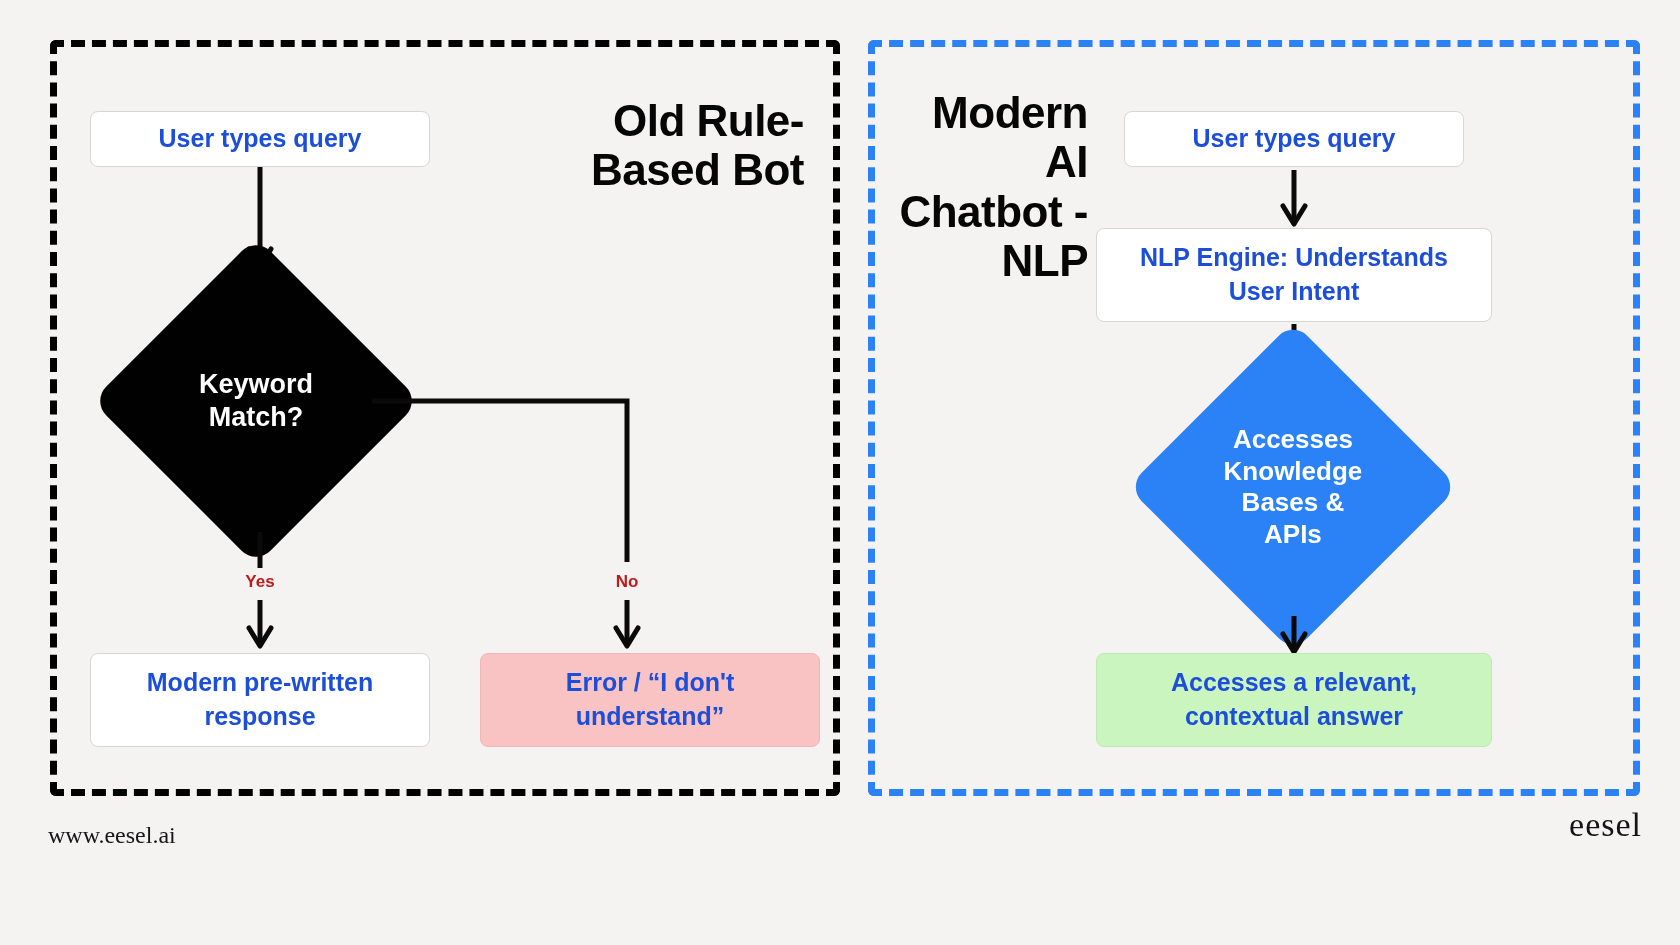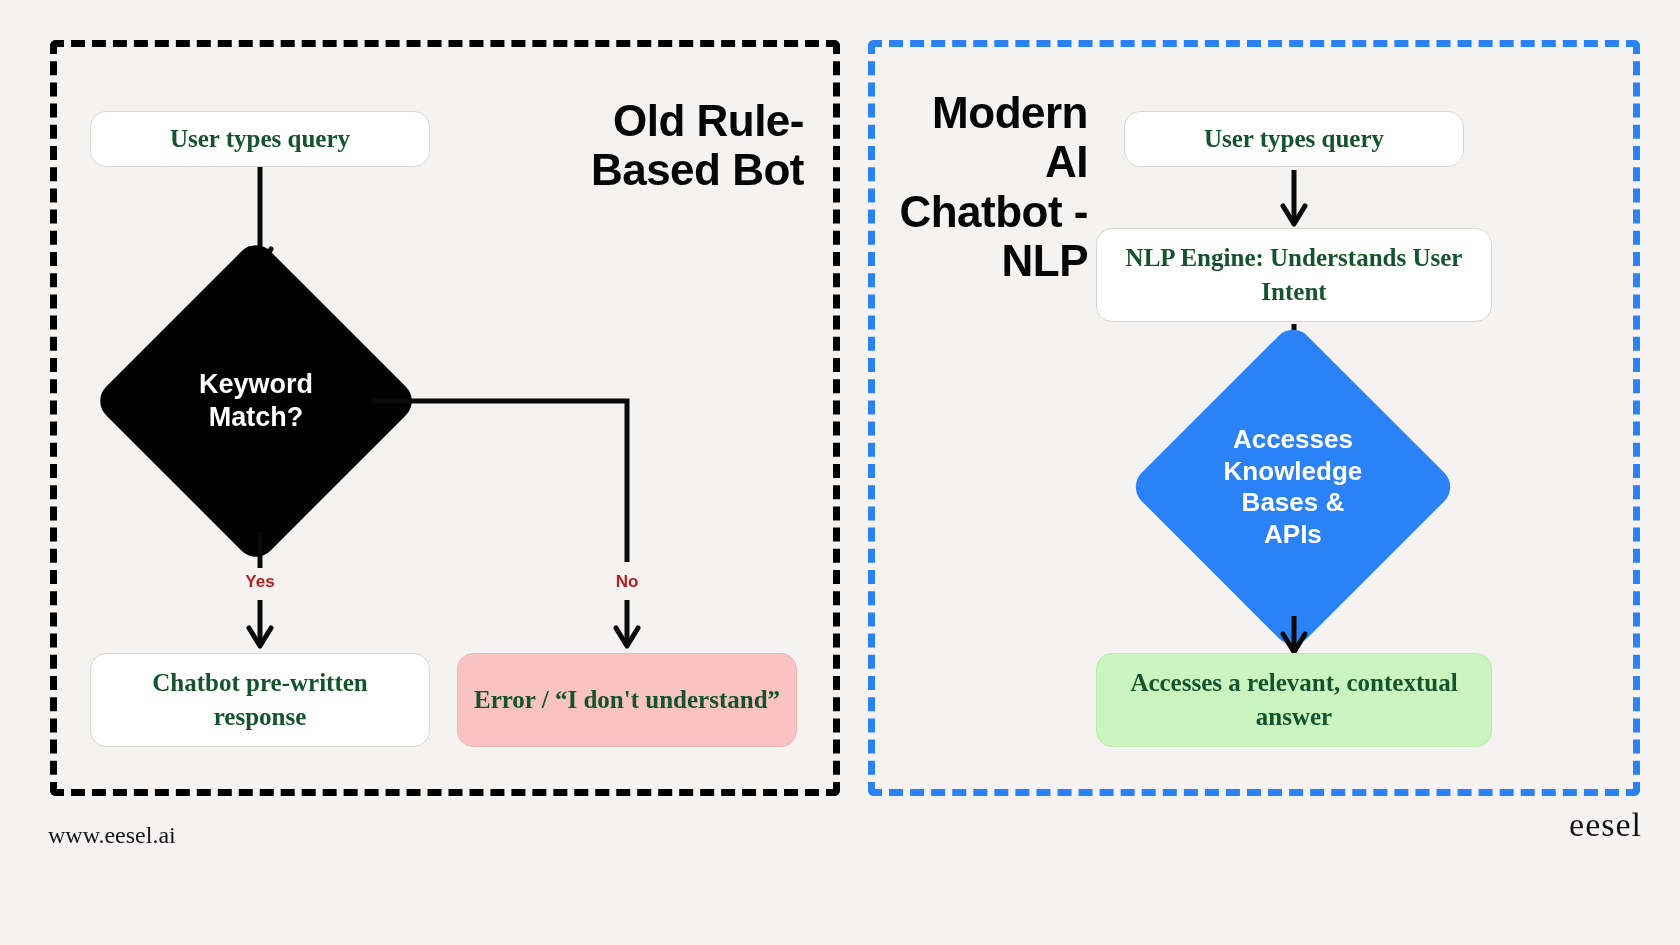--- a/index.html
+++ b/index.html
@@ -66,35 +66,35 @@
   }
 
   
   .node {
     position: absolute;
     box-sizing: border-box;
     display: flex;
     align-items: center;
     justify-content: center;
     text-align: center;
-    border-radius: 16px;
+    border-radius: 8px;
     font-weight: 700;
     font-size: 25px;
     line-height: 1.35;
-    color: #14532d;
+    color: #1d4ed8;
     padding: 8px 14px;
-    font-family: Liberation Serif, serif;
   }
   .node.white {
     background: #ffffff;
     border: 1px solid #d8d6d2;
   }
   .node.pink {
     background: #f9c3c3;
     border: 1px solid #eeb6b6;
+    margin-left: 23px;
   }
   .node.green {
     background: #cbf5bf;
     border: 1px solid #bfe8b3;
   }
 
   
   .diamond {
     position: absolute;
     display: flex;
@@ -208,21 +208,21 @@
     </svg>
   </div>
   <div class="edge-label" style="left:577px; top:572px; width:100px;">No</div>
   <div class="conn" style="left:613px; top:600px;">
     <svg width="28" height="52" viewBox="0 0 28 52" aria-hidden="true">
       <path d="M14 0 L14 42" stroke="#0a0a0a" stroke-width="5" fill="none"></path>
       <path d="M3 28 L14 46 L25 28" stroke="#0a0a0a" stroke-width="5" fill="none" stroke-linecap="round" stroke-linejoin="round"></path>
     </svg>
   </div>
 
-  <div class="node white" id="old-yes-outcome" style="left:90px; top:653px; width:340px; height:94px;">Chatbot pre-written response</div>
+  <div class="node white" id="old-yes-outcome" style="left:90px; top:653px; width:340px; height:94px;">Modern pre-written response</div>
 
   <div class="node pink" id="old-no-outcome" style="left:457px; top:653px; width:340px; height:94px;">Error / “I don't understand”</div>
 
   <div class="panel" id="panel-new"></div>
 
   <div class="panel-title" id="title-new">Modern AI Chatbot - NLP</div>
 
   <div class="node white" id="new-start" style="left:1124px; top:111px; width:340px; height:56px;">User types query</div>
 
   <div class="conn" style="left:1279px; top:170px;">

